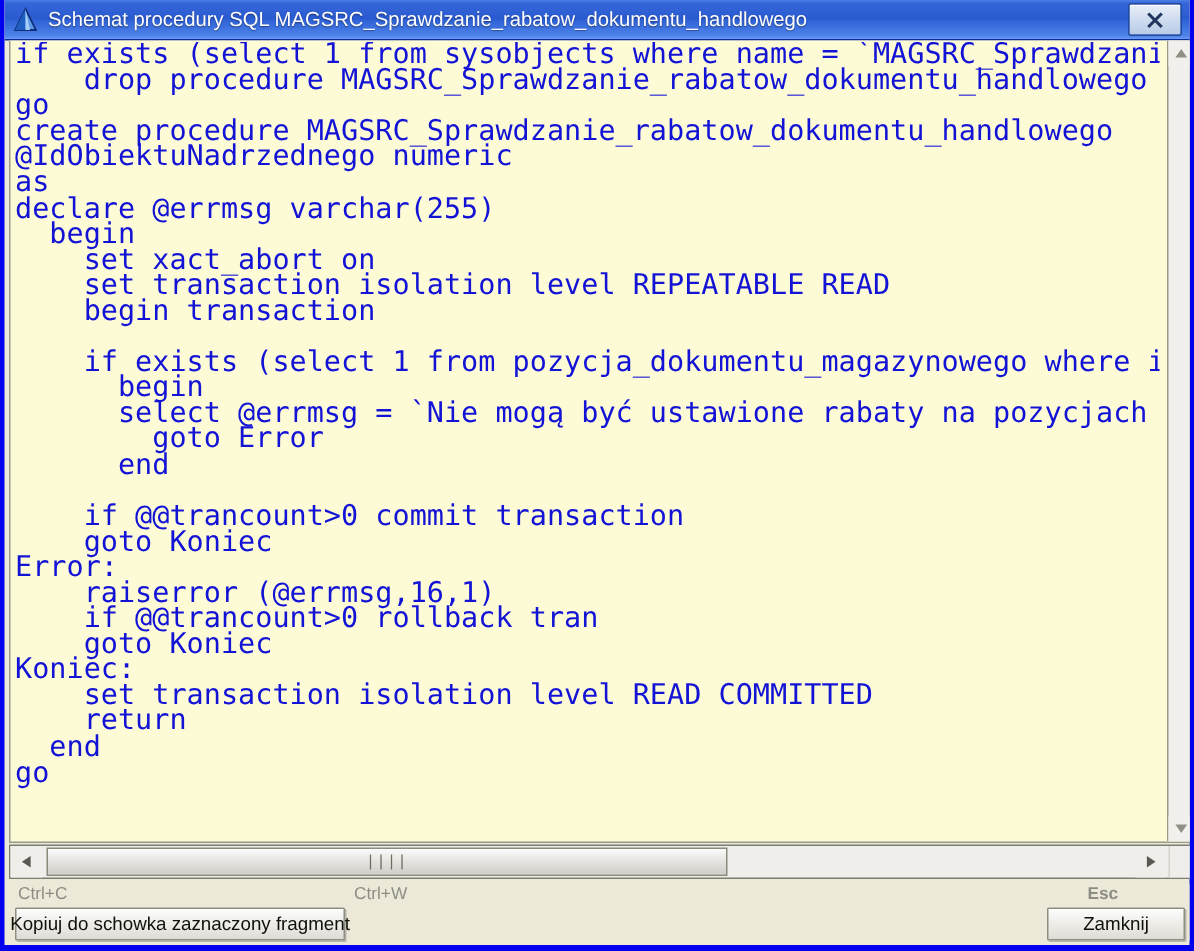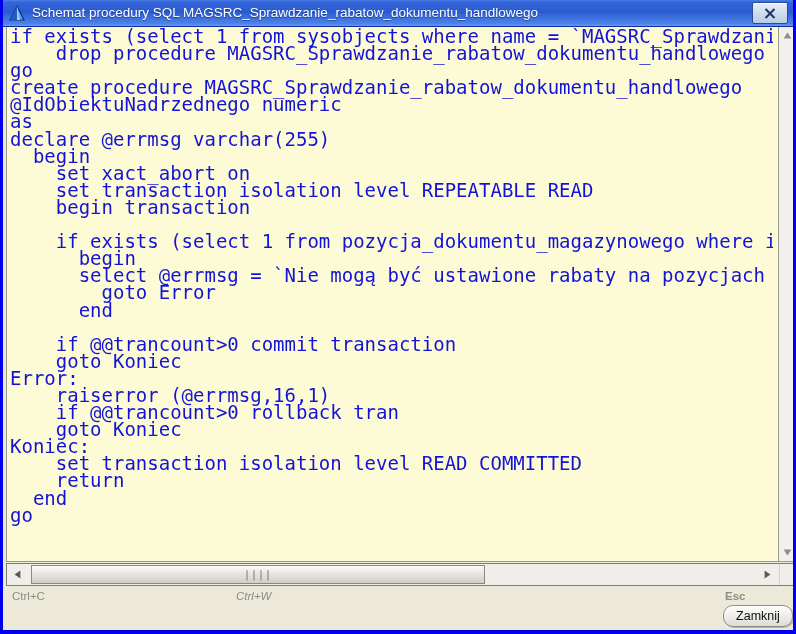--- a/index.html
+++ b/index.html
@@ -208,23 +208,23 @@
     font-size: 12.5px;
     font-family: "Liberation Sans", sans-serif;
     display: flex;
     align-items: center;
     justify-content: center;
     box-shadow: inset 0 1px 0 #ffffff, 1px 1px 0 #b6b5ac;
     white-space: nowrap;
   }
   #btn-copy  { left: 4px;   top: 16px; width: 220px; }
   #btn-exec  { left: 228px; top: 16px; width: 103px; }
-  #btn-close { left: 717px; top: 16px; width: 70px; border-radius: 10px; }
+  #btn-close { left: 692px; top: 16px; width: 92px; }
   #sc-copy  { left: 6px;   top: 1px; }
-  #sc-exec  { left: 230px; top: 1px; font-style: italic; }
+  #sc-exec  { left: 230px; top: 1px; }
   #sc-close { left: 719px; top: 1px; font-weight: bold; }
 </style>
 </head>
 <body>
 
 <div id="window">
 
   <div id="titlebar">
     <svg id="title-icon" viewBox="0 0 18 18">
       <polygon points="9,2 16,16 2,16" fill="#5c9be8" stroke="#11307c" stroke-width="1.2"></polygon>
@@ -296,20 +296,21 @@
     <div id="hs-right">
       <svg width="7" height="9" viewBox="0 0 7 9">
           <polygon points="0.6,0.6 6.4,4.5 0.6,8.4" fill="#5a5a52"></polygon>
         </svg>
     </div>
     <div id="hs-corner"></div>
   </div>
 
   <div id="bottom-bar">
     <span class="shortcut-label" id="sc-copy">Ctrl+C</span>
+    <div class="dlg-button" id="btn-copy">Kopiuj do schowka zaznaczony fragment</div>
 
     <span class="shortcut-label" id="sc-exec">Ctrl+W</span>
 
     <span class="shortcut-label" id="sc-close">Esc</span>
     <div class="dlg-button" id="btn-close">Zamknij</div>
   </div>
 
 </div>
 
 </body></html>

